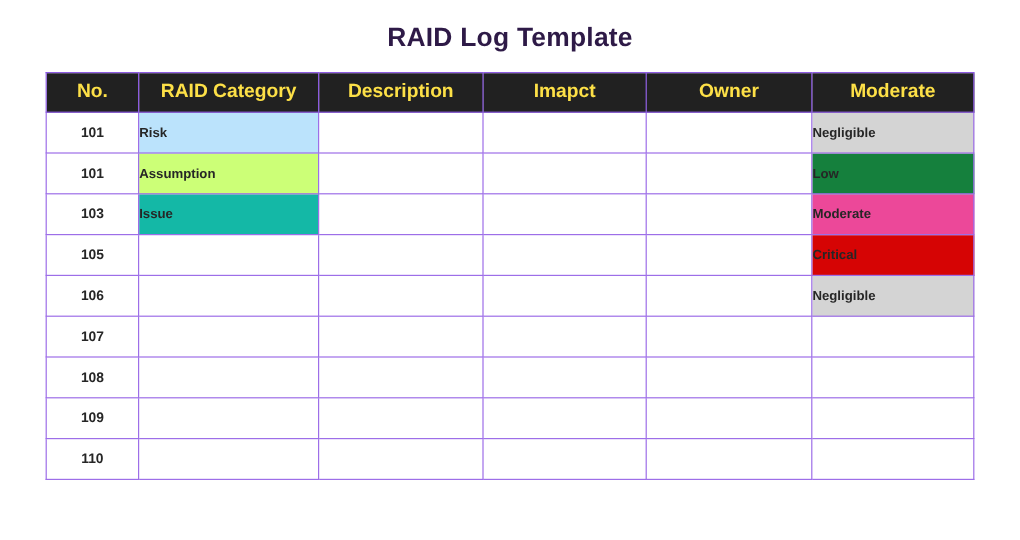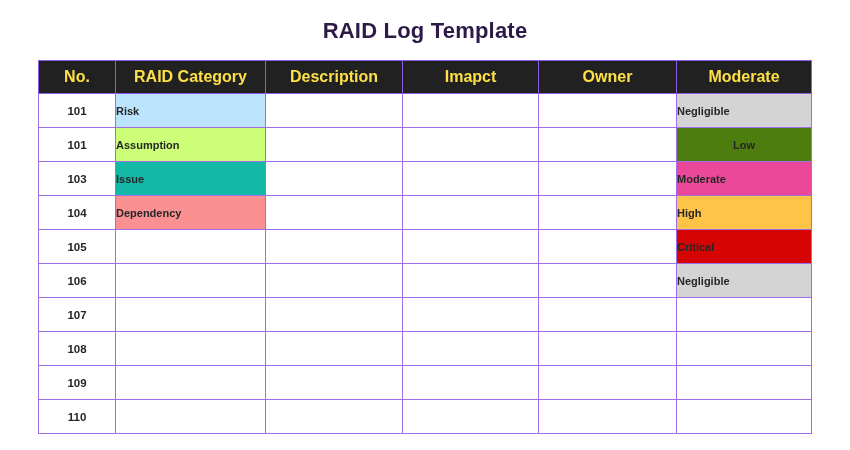--- a/index.html
+++ b/index.html
@@ -122,37 +122,29 @@
             <td class="cell-impact"></td>
             <td class="cell-owner"></td>
             <td class="cell-priority" style="background: rgb(212, 212, 212);">Negligible</td>
           </tr>
           <tr>
             <td class="cell-no">101</td>
             <td class="cell-cat" style="background: rgb(204, 255, 119);">Assumption</td>
             <td class="cell-desc"></td>
             <td class="cell-impact"></td>
             <td class="cell-owner"></td>
-            <td class="cell-priority" style="background: #4d7c0f; text-align: center;">Low</td>
+            <td class="cell-priority" style="background: #15803d;">Low</td>
           </tr>
           <tr>
             <td class="cell-no">103</td>
             <td class="cell-cat" style="background: #14b8a6; margin-left: 22px;">Issue</td>
             <td class="cell-desc"></td>
             <td class="cell-impact"></td>
             <td class="cell-owner"></td>
             <td class="cell-priority" style="background: #ec4899;">Moderate</td>
-          </tr>
-          <tr>
-            <td class="cell-no">104</td>
-            <td class="cell-cat" style="background: rgb(251, 144, 147);">Dependency</td>
-            <td class="cell-desc"></td>
-            <td class="cell-impact"></td>
-            <td class="cell-owner"></td>
-            <td class="cell-priority" style="background: rgb(253, 196, 72);">High</td>
           </tr>
           <tr>
             <td class="cell-no">105</td>
             <td class="cell-cat" style="background: rgb(255, 255, 255);"></td>
             <td class="cell-desc"></td>
             <td class="cell-impact"></td>
             <td class="cell-owner"></td>
             <td class="cell-priority" style="background: rgb(214, 4, 4);">Critical</td>
           </tr>
           <tr>

